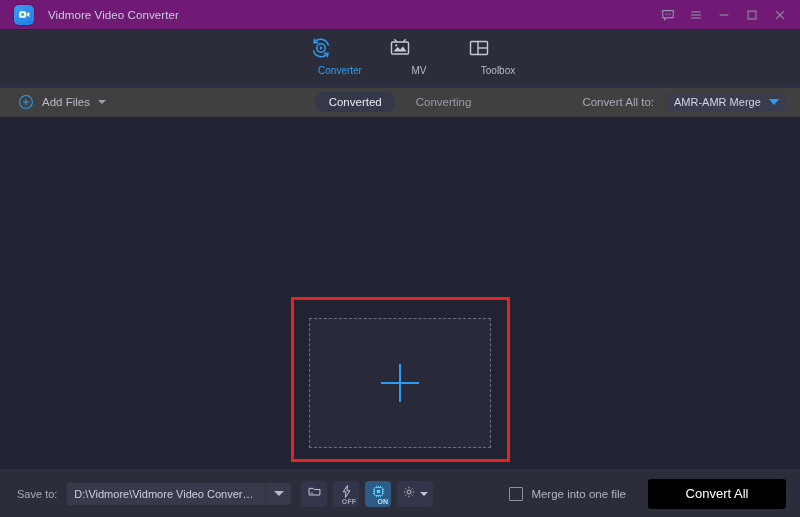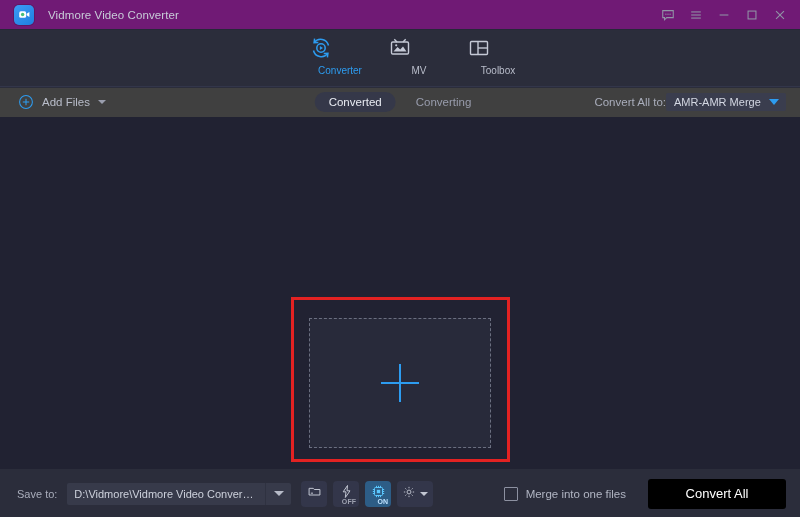--- a/index.html
+++ b/index.html
@@ -70,21 +70,21 @@
     position:absolute;left:50%;transform:translateX(-50%);
     display:flex;align-items:center;gap:6px;
   }
   .seg{
     font-size:11.5px;padding:4px 14px;border-radius:11px;color:#989cac;cursor:default;
   }
   .seg.active{background:#353849;color:#e9ecf3;}
   .convall{
     position:absolute;right:14px;display:flex;align-items:center;
   }
-  .convall .calabel{font-size:11.5px;color:#a9adbb;margin-right:0;}
+  .convall .calabel{font-size:11.5px;color:#a9adbb;margin-right:12px;}
   .formatbox{
     width:105px;height:18px;background:#3a3d4e;border-radius:2px;
     display:flex;align-items:center;justify-content:space-between;
     padding:0 7px 0 8px;cursor:default;
   }
   .formatbox .fmt{font-size:11px;color:#d3d7e2;white-space:nowrap;}
   .bluecaret{
     width:0;height:0;border-left:5px solid transparent;border-right:5px solid transparent;
     border-top:6px solid #2d9cf0;margin-left:6px;
   }
@@ -354,21 +354,21 @@
             <path d="M9 2.4v1.8M9 13.8v1.8M2.4 9h1.8M13.8 9h1.8M4.3 4.3l1.3 1.3M12.4 12.4l1.3 1.3M13.7 4.3l-1.3 1.3M5.6 12.4l-1.3 1.3"></path>
           </svg>
         </span>
         <span class="gearcaret"></span>
       </div>
     </div>
 
     <div class="rightside">
       <div class="mergewrap">
         <span class="chk"></span>
-        <span class="mergelbl">Merge into one files</span>
+        <span class="mergelbl">Merge into one file</span>
       </div>
       <div class="convertall">
         <span>Convert All</span>
       </div>
     </div>
   </div>
 
 </div>
 
 </body></html>

